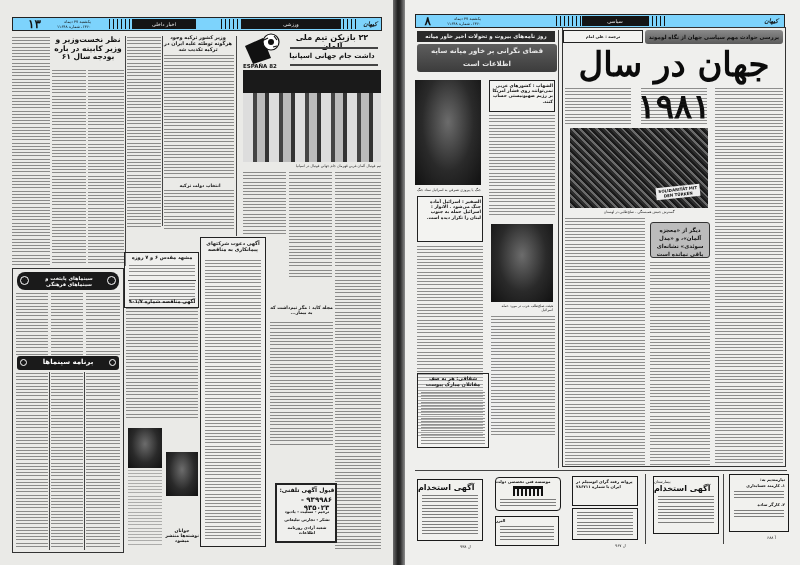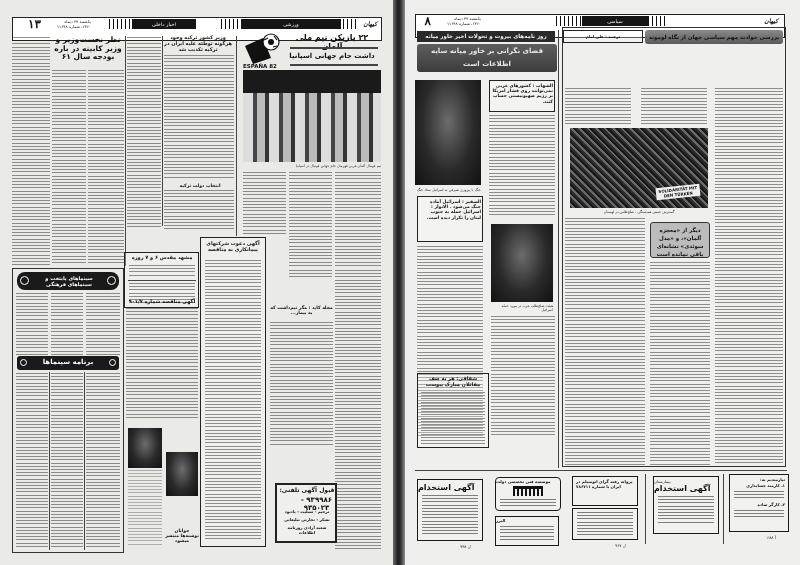--- a/index.html
+++ b/index.html
@@ -3,21 +3,21 @@
 <meta charset="utf-8">
 <style>
   * { box-sizing: border-box; margin: 0; padding: 0; }
   html, body { width: 800px; height: 565px; overflow: hidden; background: #d6d6d6; }
   body { position: relative; font-family: "DejaVu Sans", sans-serif; color: #111; }
   .page { position: absolute; top: 0; height: 565px; background: #ececea; overflow: hidden; direction: rtl; }
   .page.left { left: 0; width: 393px; background: #eaeae7; }
   .page.right { left: 405px; width: 395px; background: #efefed; }
   .gutter { position: absolute; left: 393px; top: 0; width: 12px; height: 565px; background: linear-gradient(90deg,#6d6d6d,#1f1f1f 40%,#2a2a2a 60%,#8d8d8d); }
   .frame { position: absolute; border: 1px solid #333; }
-  .headerbar { position: absolute; height: 24px; border: 1px solid #222; background: #ffffff; display: flex; align-items: center; font-size: 6px; }
+  .headerbar { position: absolute; height: 14px; border: 1px solid #222; background: #7dd3fc; display: flex; align-items: center; font-size: 6px; }
   .hb-num { position: absolute; font-weight: bold; font-size: 12px; font-family: "DejaVu Serif", serif; }
   .hb-date { position: absolute; font-size: 4px; line-height: 5px; text-align: right; }
   .hb-section { position: absolute; height: 10px; background: #151515; color: #eee; font-size: 5px; text-align: center; line-height: 10px; }
   .hb-stripes { position: absolute; height: 10px; background: repeating-linear-gradient(90deg,#111 0 1.5px,transparent 1.5px 4px); }
   .logo { position: absolute; font-size: 6px; font-weight: bold; font-style: italic; }
   .text-col { position: absolute; background:
       repeating-linear-gradient(180deg, rgba(30,30,30,0.55) 0 1px, transparent 1px 3.2px); opacity: 0.85; }
   .text-col.light { opacity: 0.55; }
   .rule-v { position: absolute; width: 1px; background: #444; }
   .rule-h { position: absolute; height: 1px; background: #444; }
@@ -195,20 +195,21 @@
   </div>
 
   <div class="rule-v" style="left:153px; top:30px; height:438px;"></div>
 
   <div class="box" style="left:158px; top:30px; width:80px; height:13px; border-width:1px;">
     <span class="hl small" style="left:0; top:3px; width:78px;">ترجمه : علی امام</span>
   </div>
   <div class="grey-banner" style="left:240px; top:30px; width:138px; height:14px; font-size:5.5px; line-height:14px; background:linear-gradient(180deg,#8a8a8a,#5a5a5a); color:#111;">بررسی حوادث مهم سیاسی جهان از نگاه لوموند</div>
 
   <div class="frame" style="left:157px; top:27px; width:224px; height:440px; border-width:1px;"></div>
+  <div class="big-title" style="left:160px; top:43px; width:218px; font-size:34px; line-height:42px;">جهان در سال ۱۹۸۱</div>
 
   <div class="text-col" style="left:160px; top:88px; width:66px; height:38px;"></div>
   <div class="text-col" style="left:236px; top:88px; width:66px; height:38px;"></div>
   <div class="text-col" style="left:310px; top:88px; width:68px; height:378px;"></div>
 
   <div class="photo crowd" style="left:165px; top:128px; width:138px; height:80px;">
     <div style="position:absolute; right:8px; bottom:10px; width:44px; background:#eee; color:#111; font-size:4px; font-weight:bold; text-align:center; direction:ltr; transform:rotate(-6deg); padding:1px;">SOLIDARITÄT MIT DEN TÜRKEN</div>
   </div>
   <div class="caption" style="left:165px; top:210px; width:138px; text-align:center;">گسترش جنبش همبستگی - صلح‌طلبی در لهستان</div>
 

